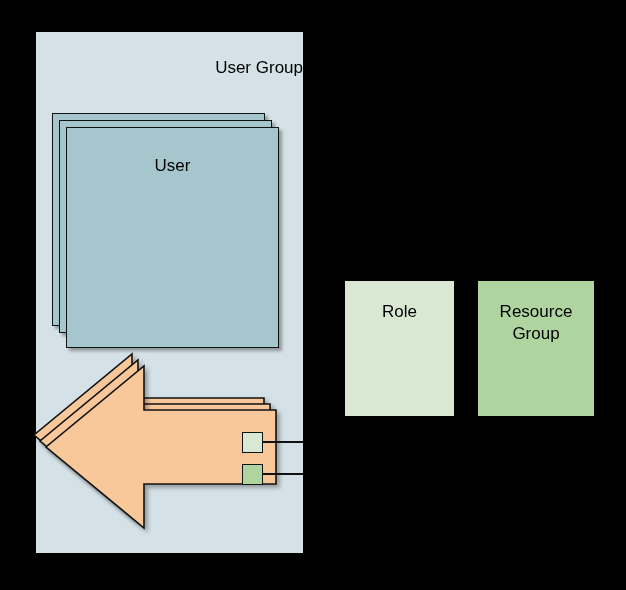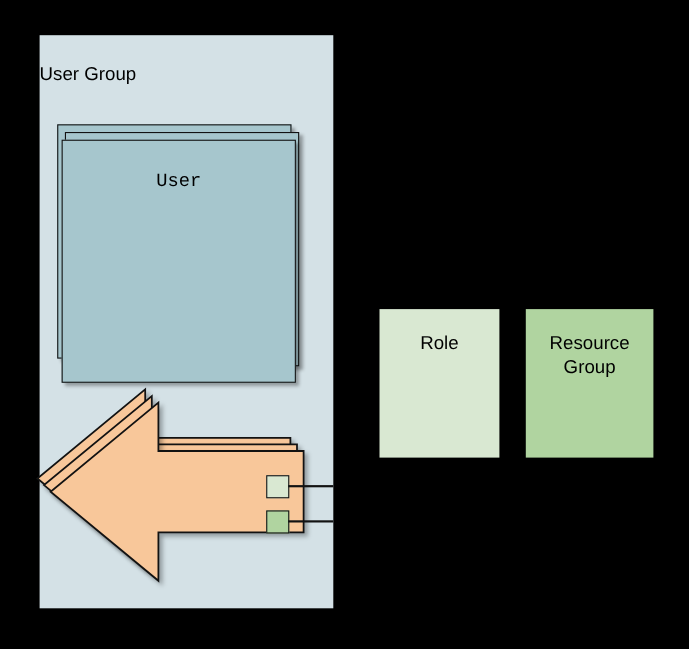--- a/index.html
+++ b/index.html
@@ -27,38 +27,38 @@
     top: 32px;
     width: 267px;
     height: 521px;
     background: #d4e1e6;
   }
   .group-title {
     position: absolute;
     left: 0;
     top: 26px;
     width: 267px;
-    text-align: left;
+    text-align: right;
     font-size: 17px;
     color: #000000;
     line-height: 20px;
     white-space: pre;
   }
 
   
   .user-card {
     position: absolute;
     background: #a6c6cd;
     border: 1.6px solid #121212;
     box-shadow: 3px 3px 3px rgba(0,0,0,0.32);
     box-sizing: border-box;
   }
   .user-card.back  { left: 52px;  top: 113px; width: 213px; height: 213px; }
   .user-card.mid   { left: 59px;  top: 120px; width: 213px; height: 213px; }
-  .user-card.front { left: 56px;  top: 127px; width: 213px; height: 221px; font-family: Liberation Mono, monospace; }
+  .user-card.front { left: 66px;  top: 127px; width: 213px; height: 221px; }
   .user-label {
     position: absolute;
     left: 0;
     top: 28px;
     width: 100%;
     text-align: center;
     font-size: 17px;
     color: #000000;
     line-height: 20px;
     white-space: pre;

